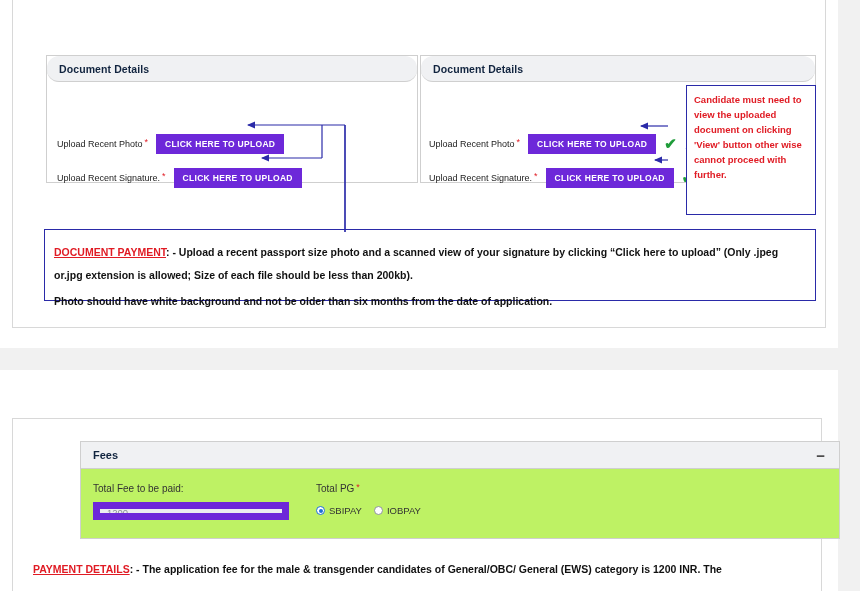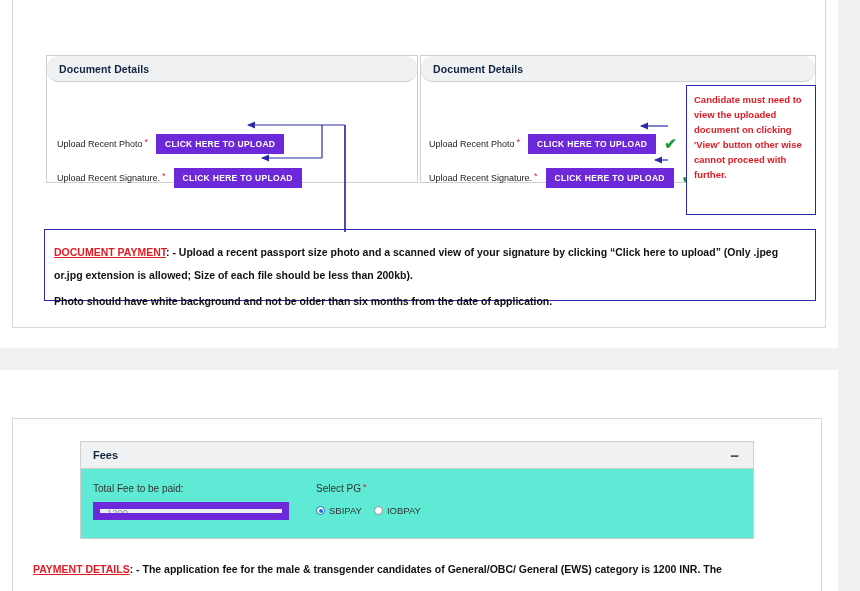--- a/index.html
+++ b/index.html
@@ -167,25 +167,25 @@
     font-weight: bold;
     font-size: 10.5px;
   }
   #note-upload .line { margin: 0 0 3px 0; line-height: 1.45; }
 
   
   #fees-box {
     position: absolute;
     left: 80px;
     top: 441px;
-    width: 674px;
+    width: 760px;
     height: 98px;
     border: 1px solid #cfcfcf;
     box-sizing: border-box;
-    background: #5eead4;
+    background: #bef264;
   }
   #fees-header {
     height: 27px;
     background: #f0f1f3;
     border-bottom: 1px solid #cfcfcf;
     display: flex;
     align-items: center;
     justify-content: space-between;
     padding: 0 14px 0 12px;
     box-sizing: border-box;
@@ -345,21 +345,21 @@
     </div>
     <div id="fees-body">
 
       <div id="total-fee-group">
         <div class="field-label">Total Fee to be paid:</div>
         <input id="total-fee-input" type="text" readonly="" value="1200" style="">
       </div>
 
       <div id="pg-group">
         <div class="field-label">
-          <span>Select PG</span><span class="req-star">*</span>
+          <span>Total PG</span><span class="req-star">*</span>
         </div>
         <div id="pg-options">
           <label class="radio-opt">
             <span class="radio-dot checked"></span>
             <span>SBIPAY</span>
           </label>
           <label class="radio-opt">
             <span class="radio-dot"></span>
             <span>IOBPAY</span>
           </label>

